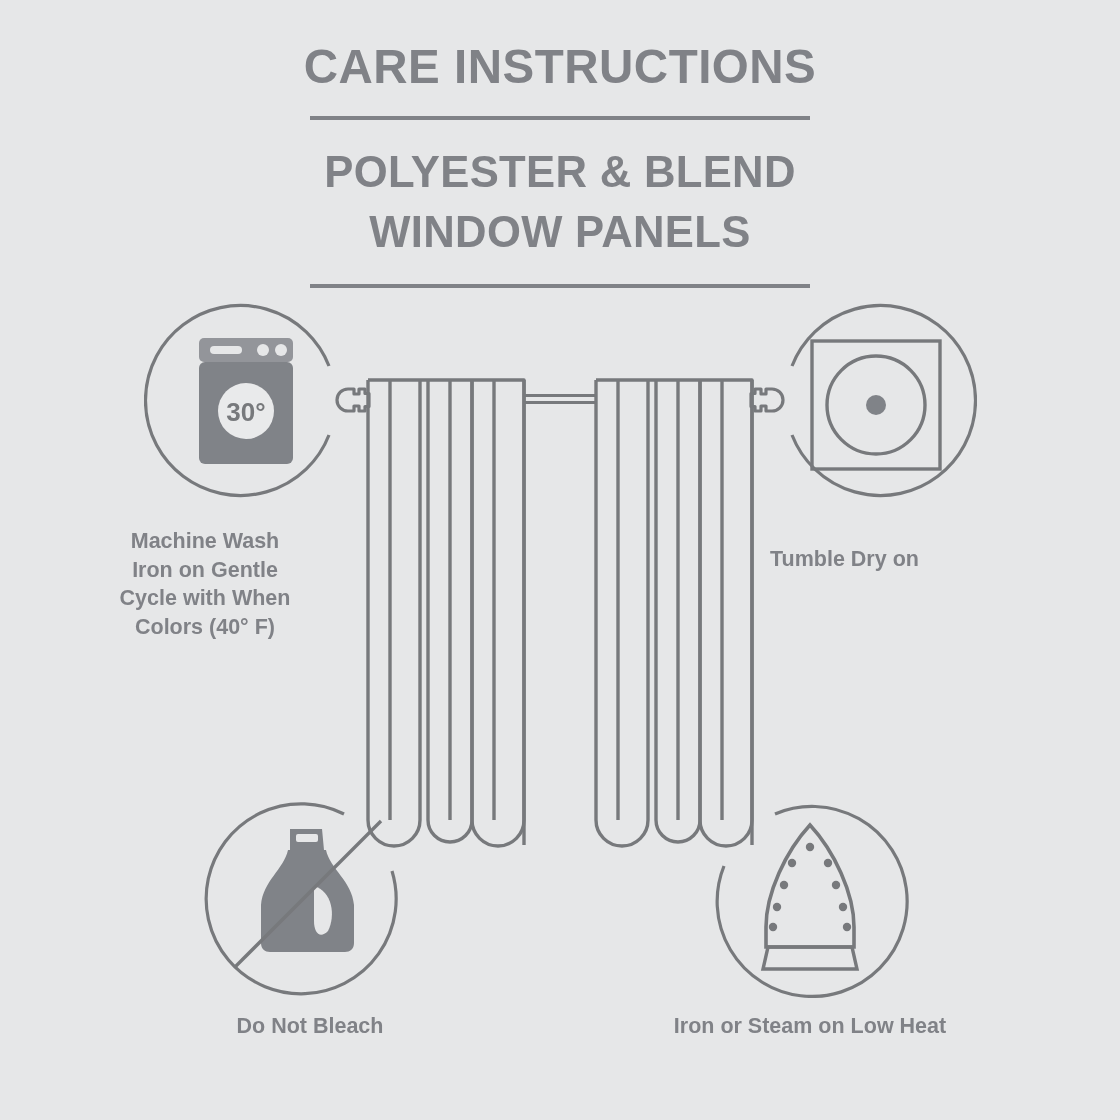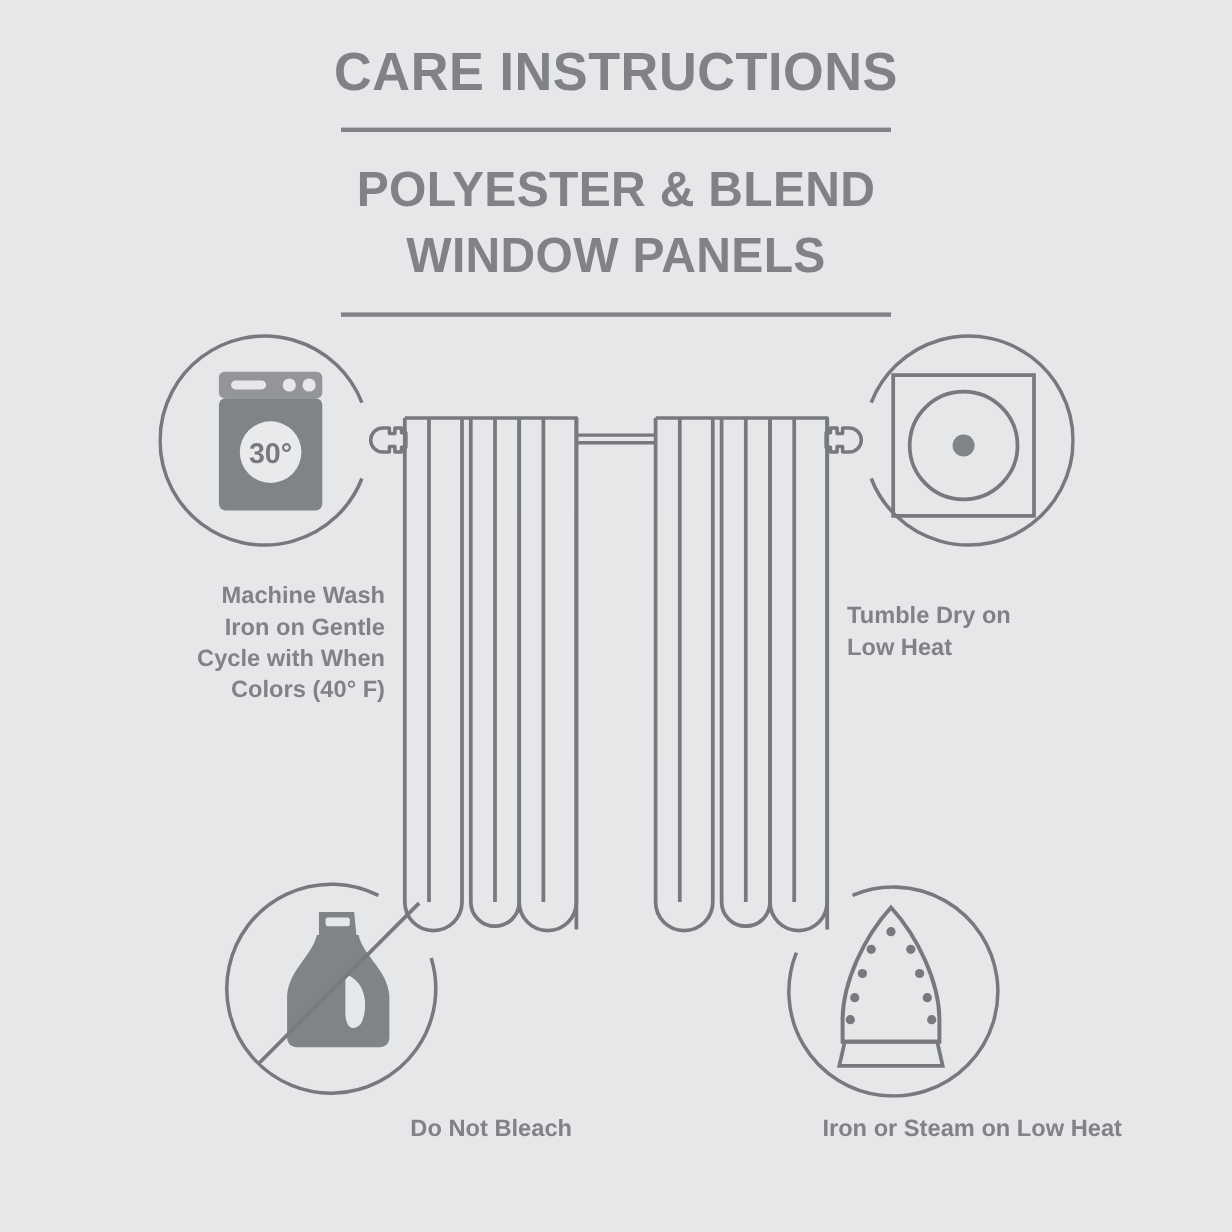--- a/index.html
+++ b/index.html
@@ -66,21 +66,21 @@
   
   .badge {
     position: absolute;
   }
   .caption {
     position: absolute;
     color: #808287;
     font-weight: bold;
     font-size: 21.5px;
     line-height: 1.33;
-    text-align: right;
+    text-align: center;
   }
   .caption .line { display: block; }
 
   #badge-wash   { left: 144px; top: 298px; }
   #cap-wash     { left: 60px;  top: 527px; width: 290px; }
   #badge-dry    { left: 772px; top: 298px; }
   #cap-dry      { left: 770px; top: 527px; width: 290px; text-align: left; margin-top: 18px;}
   #badge-bleach { left: 204px; top: 793px; }
   #cap-bleach   { left: 100px; top: 1012px; width: 420px; }
   #badge-iron   { left: 706px; top: 793px; }
@@ -175,21 +175,20 @@
     <path d="M 20 68
              A 95 95 0 1 1 20 137" fill="none" stroke="#77797C" stroke-width="3.2"></path>
     <g fill="none" stroke="#77797C" stroke-width="3.4">
       <rect x="40" y="43" width="128" height="128"></rect>
       <circle cx="104" cy="107" r="49"></circle>
       <circle cx="104" cy="107" r="10" fill="#808388" stroke="none"></circle>
     </g>
   </svg>
   <div class="caption" id="cap-dry">
     <span class="line">Tumble Dry on</span>
-    <span class="line">Low Heat</span>
   </div>
 
   <svg class="badge" id="badge-bleach" width="205" height="205" viewBox="0 0 205 205">
     <path d="M 140 21
              A 95 95 0 1 0 188 78" fill="none" stroke="#77797C" stroke-width="3.2"></path>
     <g>
       <path d="M 86 36 L 118 36 L 120 57 L 86 57 Z" fill="#808388"></path>
       <rect x="92" y="41" width="22" height="8" rx="2" fill="#E6E7E8"></rect>
       <path d="M 84 57 L 122 57
                C 126 76 148 88 150 112

